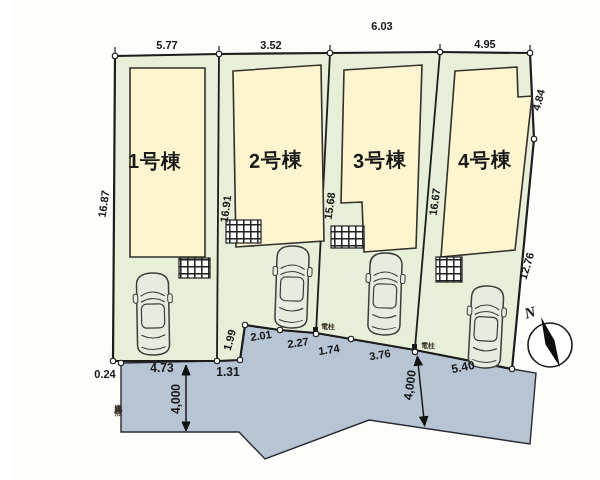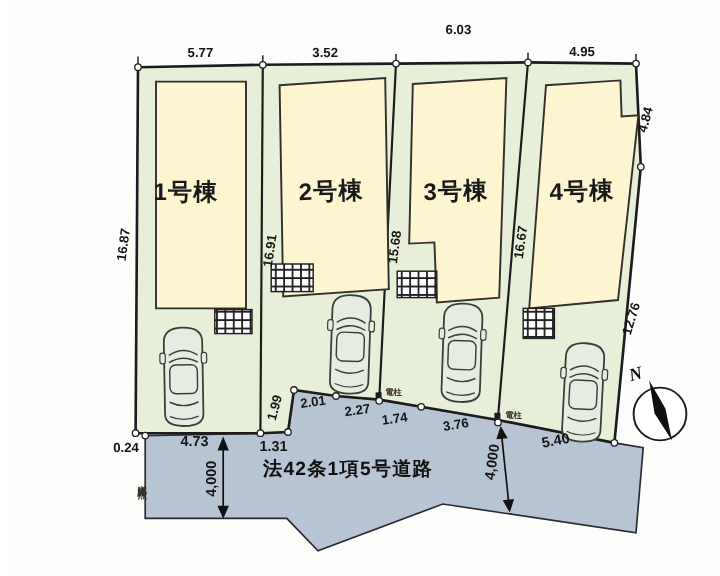--- a/index.html
+++ b/index.html
@@ -141,21 +141,20 @@
   <div class="lbl big" style="left:451px;top:367px;--r:-11deg;">5.40</div>
 
   <div class="lbl big" style="left:164px;top:399px;--r:-90deg;">4,000</div>
   <div class="lbl big" style="left:398px;top:385px;--r:-82deg;">4,000</div>
 
   <div class="lbl bldg" style="left:143px;top:161px;">1号棟</div>
   <div class="lbl bldg" style="left:264px;top:160px;--r:-2deg;">2号棟</div>
   <div class="lbl bldg" style="left:368px;top:160px;--r:-2deg;">3号棟</div>
   <div class="lbl bldg" style="left:473px;top:160px;--r:-2deg;">4号棟</div>
 
-  <div class="lbl roadname" style="left:278px;top:392px;">法42条1項5号道路</div>
 
   <div class="vertical" style="position:absolute;left:105px;top:400px;">道路終点</div>
 
   <div class="lbl tiny" style="left:316px;top:327px;">電柱</div>
   <div class="lbl tiny" style="left:416px;top:346px;">電柱</div>
 
   <div class="lbl north" style="left:518px;top:313px;--r:-15deg;">N</div>
 
 </div>
 

